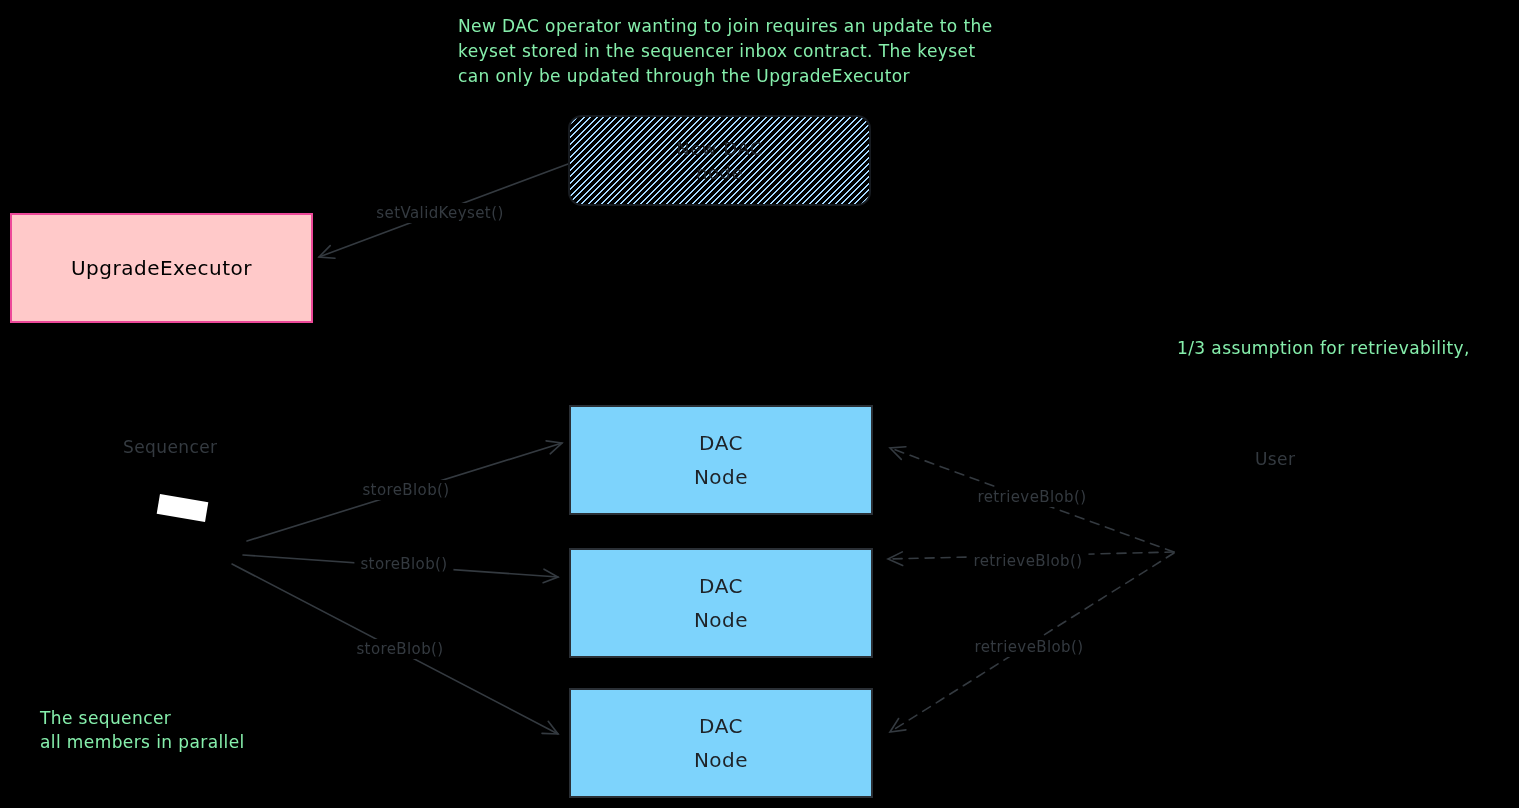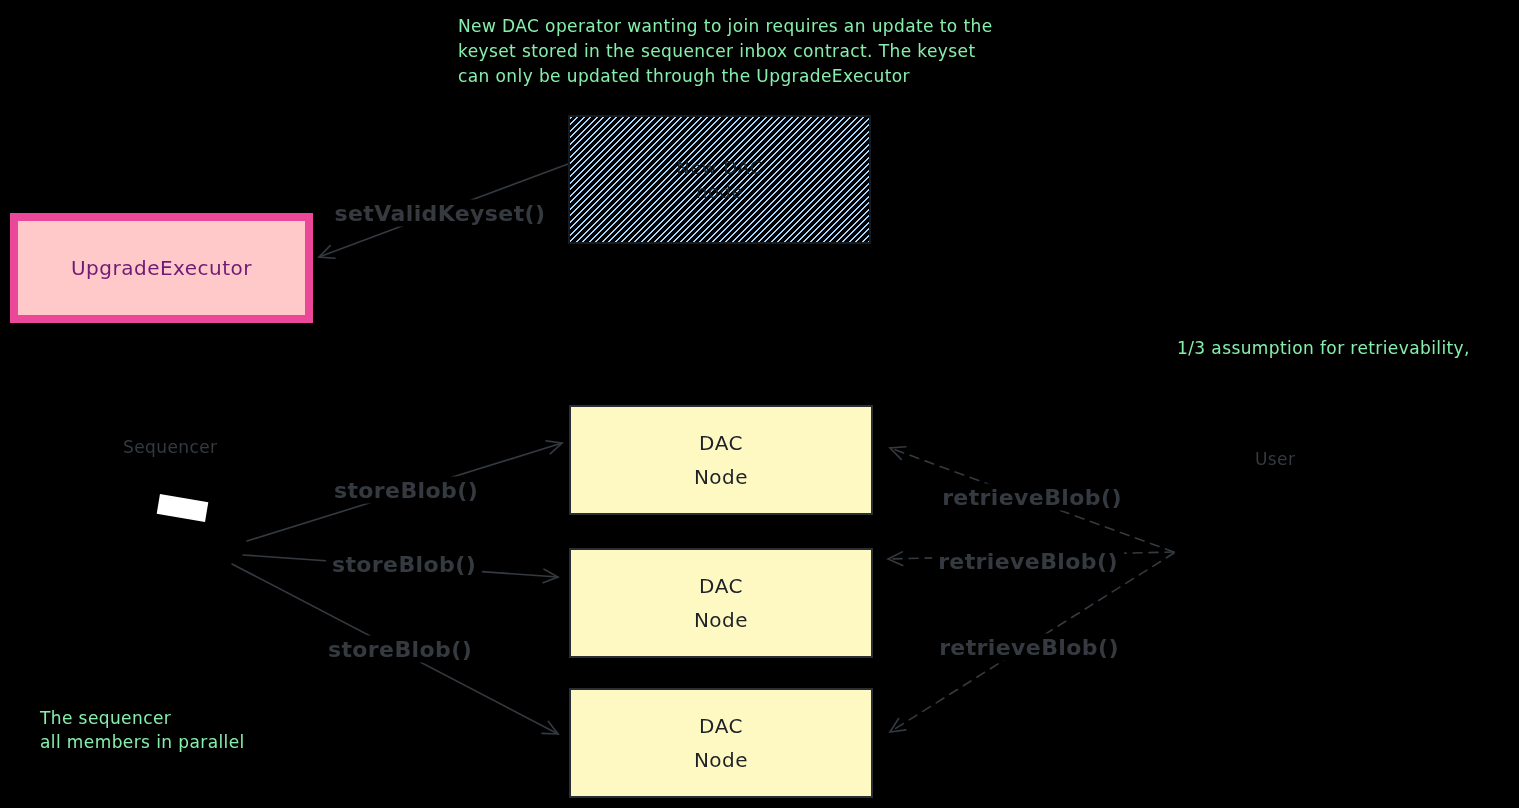--- a/index.html
+++ b/index.html
@@ -14,29 +14,29 @@
     color: #343a40;
   }
   svg.wires { position: absolute; inset: 0; width: 1519px; height: 808px; }
   svg.wires path, svg.wires line { stroke: #343a40; stroke-width: 1.6; fill: none; stroke-linecap: round; }
   svg.wires .dashed { stroke-dasharray: 9 7; }
 
   .note { position: absolute; font-size: 17px; line-height: 25px; letter-spacing: 0.4px; color: #86efac; white-space: nowrap; margin-top: 6px; }
 
   .box { position: absolute; display: flex; flex-direction: column; align-items: center; justify-content: center;
          text-align: center; font-size: 20px; line-height: 26px; letter-spacing: 0.5px; }
-  .box-pink { background: #ffc9c9; border: 8px solid #ec4899; color: #701a75; justify-content: center; }
-  .box-blue { background: #fef9c3; border: 2px solid #2a2f35; color: #1e2227; gap: 8px; }
+  .box-pink { background: #ffc9c9; border: 2px solid #ec4899; color: #000000; justify-content: center; }
+  .box-blue { background: #7dd3fc; border: 2px solid #2a2f35; color: #1e2227; gap: 8px; }
   .box-hatch {
     background: repeating-linear-gradient(135deg, #a5d8ff 0px, #a5d8ff 1.5px, transparent 1.5px, transparent 4.6px);
     border: 2px solid #171b20; color: #1b2026; font-size: 18px; line-height: 24px;
   }
 
   .edge-label { position: absolute; transform: translate(-50%, -50%); background: #000000; color: #343a40;
-                font-size: 22px; letter-spacing: 0.4px; padding: 1px 6px; white-space: nowrap; font-weight: bold; }
+                font-size: 15px; letter-spacing: 0.4px; padding: 1px 6px; white-space: nowrap; }
 
   .plain-label { position: absolute; font-size: 17px; letter-spacing: 0.4px; color: #343a40; white-space: nowrap; }
 
   .screen {
     position: absolute; left: 158px; top: 498px; width: 49px; height: 20px;
     background: #ffffff; transform: rotate(9.5deg);
   }
 </style>
 </head>
 <body>
@@ -82,21 +82,21 @@
 
   <div class="note" style="left:1177px; top:330px;">
     <div>1/3 assumption for retrievability,</div>
   </div>
 
   <div class="note" style="left:40px; top:700px; line-height:24px;">
     <div>The sequencer</div>
     <div>all members in parallel</div>
   </div>
 
-  <div class="box box-hatch" style="left:568px; top:115px; width:303px; height:129px;">
+  <div class="box box-hatch" style="left:568px; top:115px; width:303px; height:91px;border-radius:14px;">
     <div>New DAC</div>
     <div>node</div>
   </div>
 
   <div class="box box-pink" style="left:10px; top:213px; width:303px; height:110px;">
     <div>UpgradeExecutor</div>
   </div>
 
   <div class="box box-blue" style="left:569px; top:405px; width:304px; height:110px;">
     <div>DAC</div>

